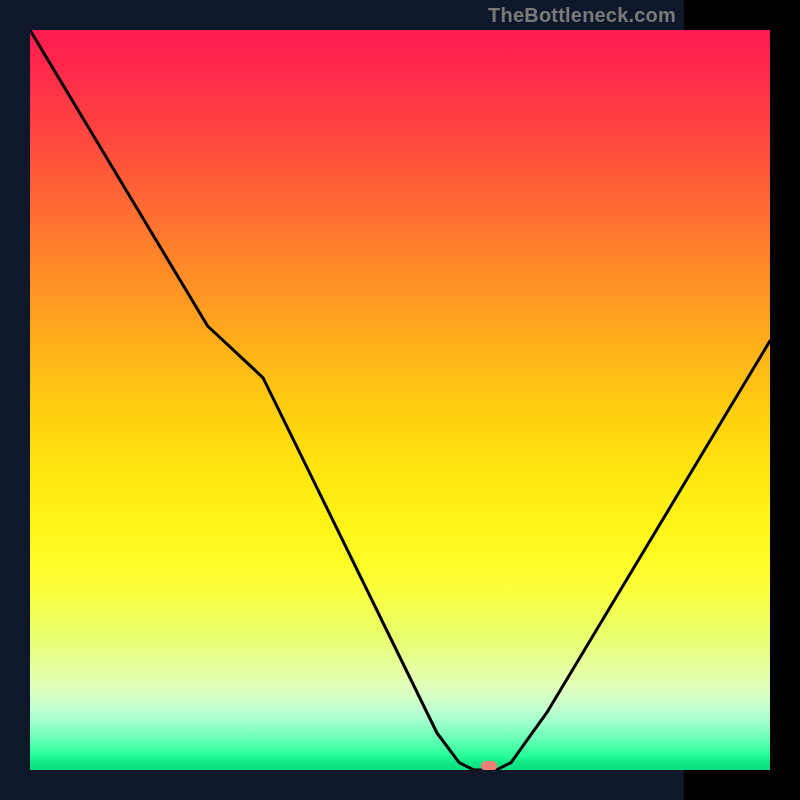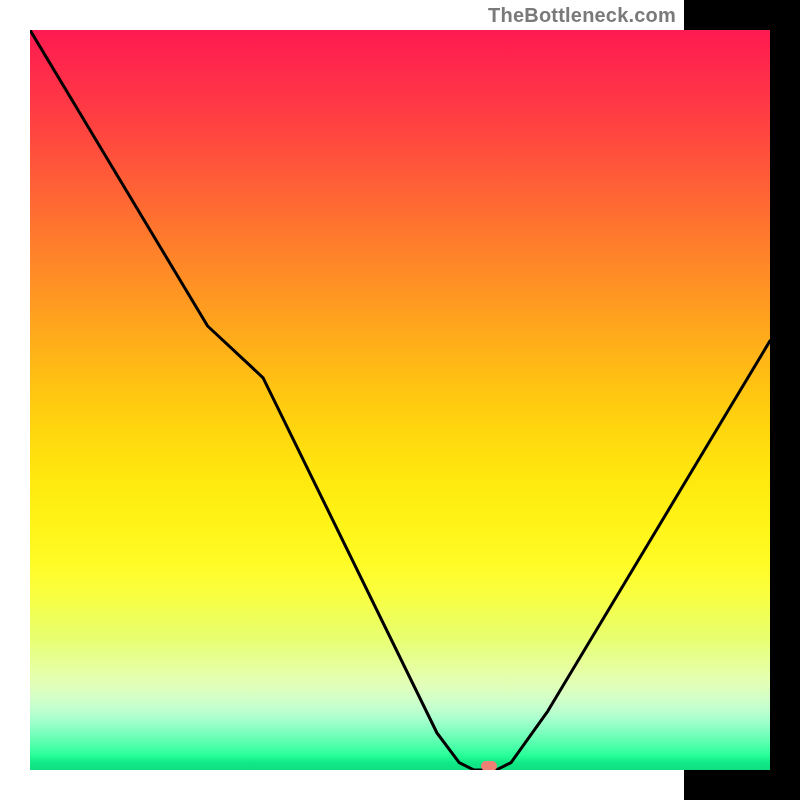--- a/index.html
+++ b/index.html
@@ -7,21 +7,21 @@
     padding: 0;
     width: 800px;
     height: 800px;
     background: #000;
     overflow: hidden;
   }
   .canvas {
     position: relative;
     width: 684px;
     height: 800px;
-    background: #ffffff;
+    background: #0f172a;
     text-align: center;
   }
   .plot-area {
     position: absolute;
     left: 30px;
     top: 30px;
     width: 740px;
     height: 740px;
     overflow: hidden;
   }

